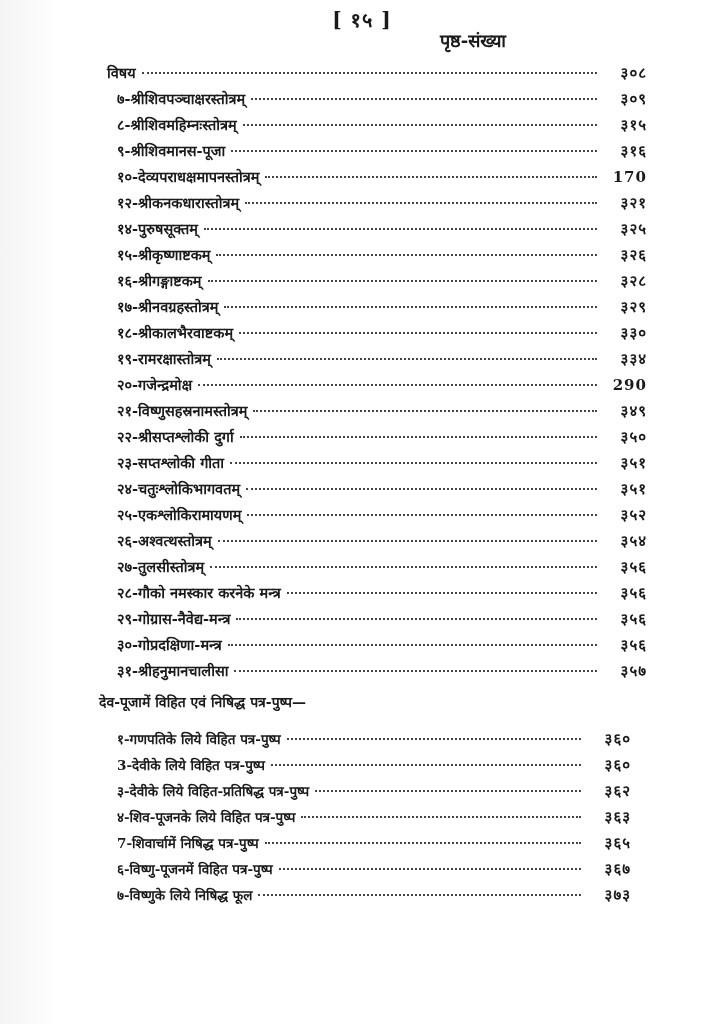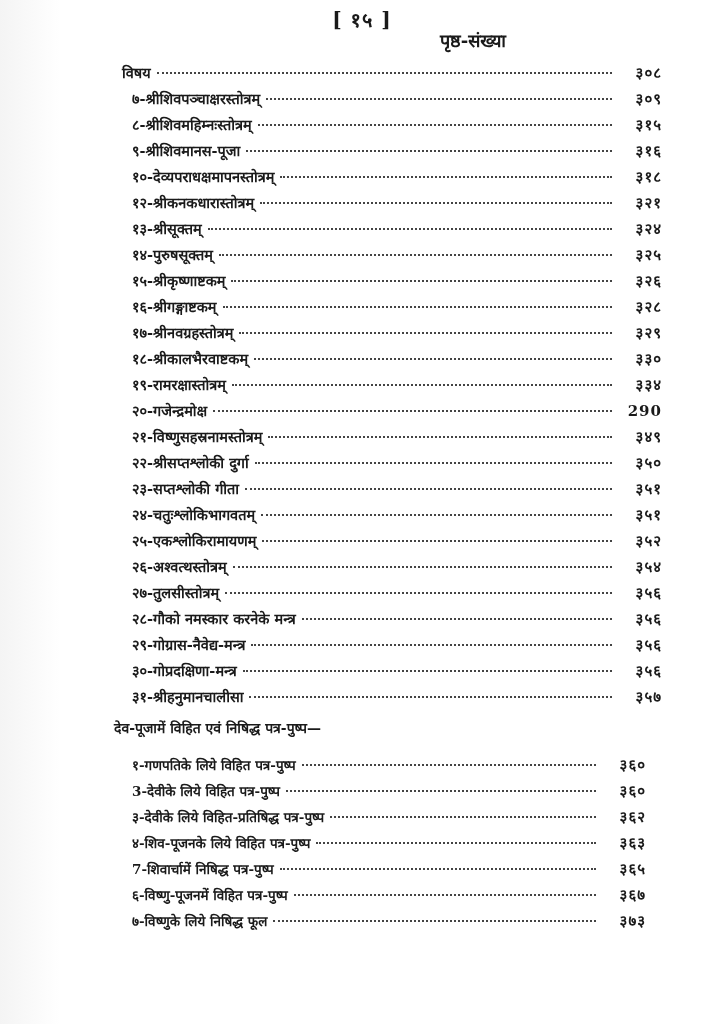--- a/index.html
+++ b/index.html
@@ -16,21 +16,21 @@
   }
   .page-number {
     position: absolute; left: 0; width: 724px; top: 6px;
     text-align: center; font-size: 20px; font-weight: bold; letter-spacing: 1px;
   }
   .col-header {
     position: absolute; right: 78px; top: 28px;
     font-size: 18px; font-weight: bold;
   }
   .toc {
-    position: absolute; left: 122px; top: 62px; width: 540px;
+    position: absolute; left: 107px; top: 62px; width: 540px;
   }
   .row {
     display: flex; align-items: baseline; height: 26px;
     font-size: 14.5px; font-weight: bold; white-space: nowrap;
   }
   .row.sub { padding-left: 10px; }
   .row .label { flex: 0 0 auto; padding-right: 4px; }
   .row .leader {
     flex: 1 1 auto; border-bottom: 2px dotted #444; margin: 0 6px 0 2px;
     transform: translateY(-4px); min-width: 20px;
@@ -70,31 +70,26 @@
           <span class="pg">३१५</span>
         </div>
         <div class="row sub">
           <span class="label">९-श्रीशिवमानस-पूजा</span>
           <span class="leader"></span>
           <span class="pg">३१६</span>
         </div>
         <div class="row sub">
           <span class="label">१०-देव्यपराधक्षमापनस्तोत्रम्</span>
           <span class="leader"></span>
-          <span class="pg">३१८</span>
+          <span class="pg">170</span>
         </div>
         <div class="row sub">
           <span class="label">१२-श्रीकनकधारास्तोत्रम्</span>
           <span class="leader"></span>
           <span class="pg">३२१</span>
-        </div>
-        <div class="row sub">
-          <span class="label">१३-श्रीसूक्तम्</span>
-          <span class="leader"></span>
-          <span class="pg">३२४</span>
         </div>
         <div class="row sub">
           <span class="label">१४-पुरुषसूक्तम्</span>
           <span class="leader"></span>
           <span class="pg">३२५</span>
         </div>
         <div class="row sub">
           <span class="label">१५-श्रीकृष्णाष्टकम्</span>
           <span class="leader"></span>
           <span class="pg">३२६</span>

